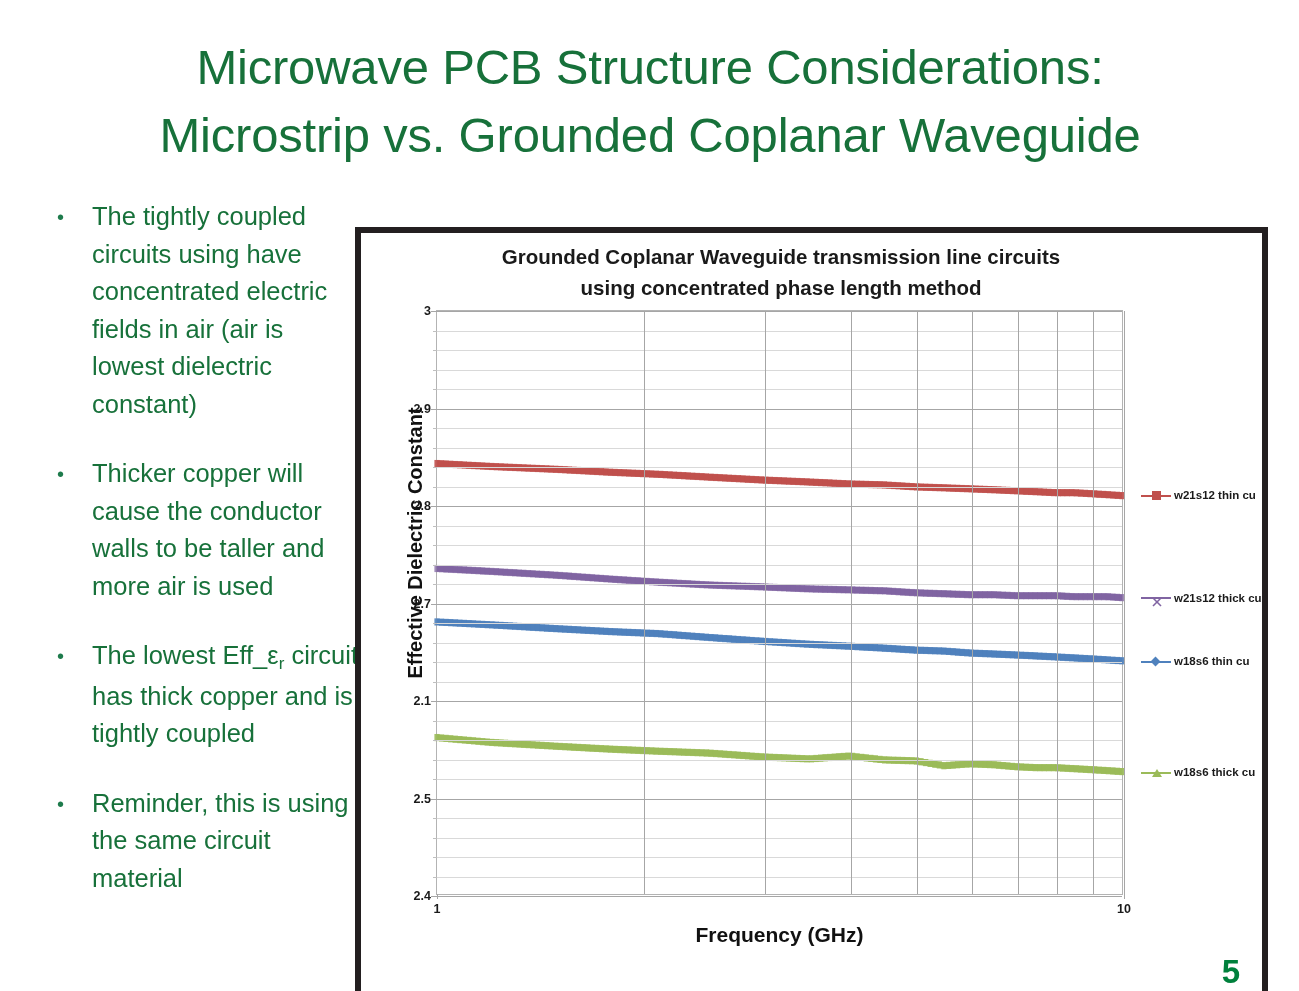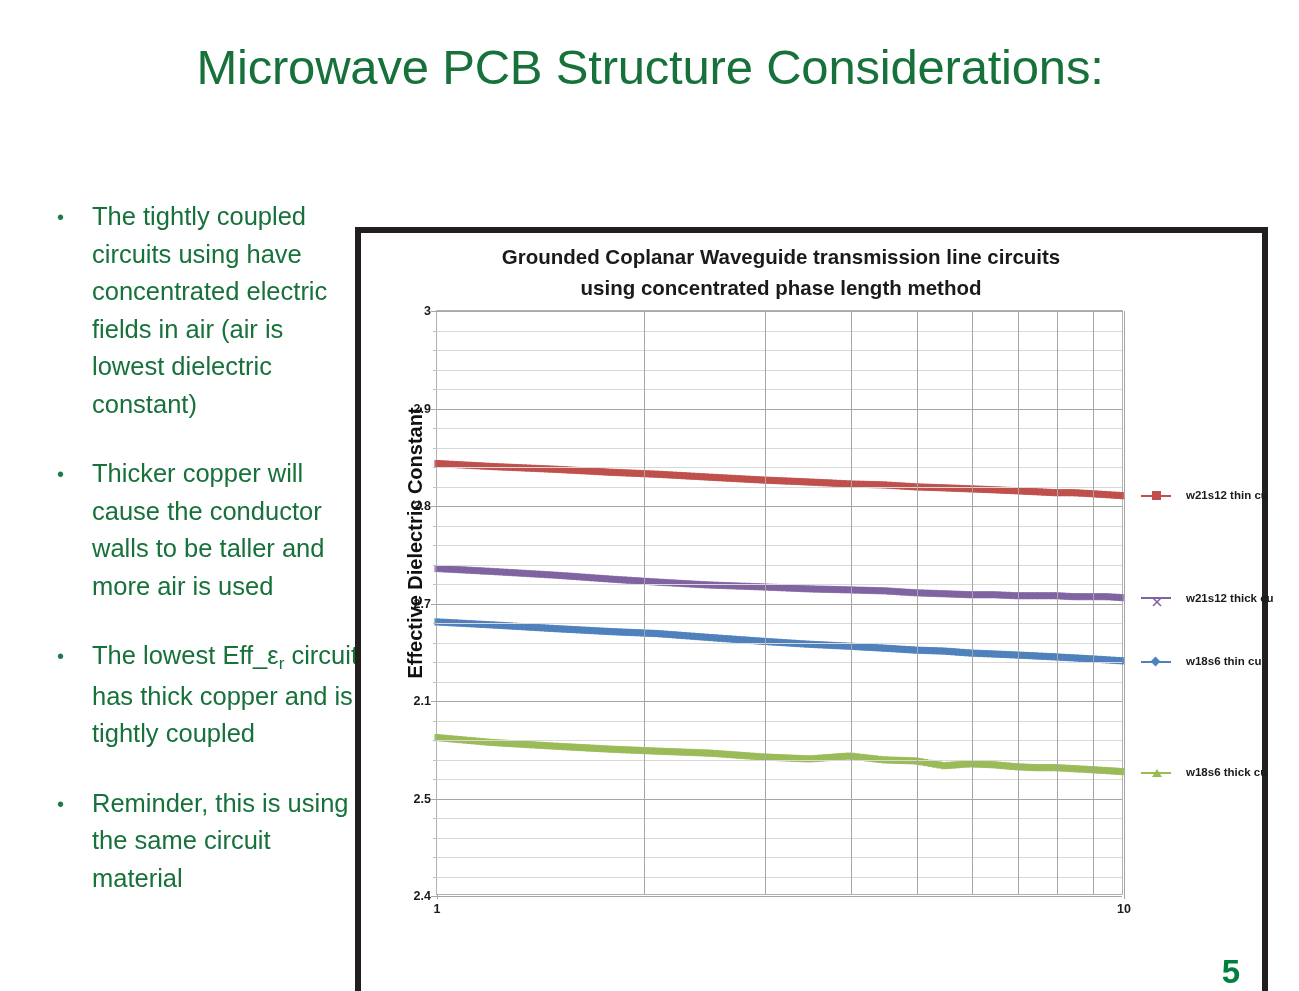--- a/index.html
+++ b/index.html
@@ -179,40 +179,41 @@
     white-space: nowrap;
   }
   .legend-entry .swatch { position: relative; width: 30px; height: 11px; flex: 0 0 30px; }
   .legend-entry .swatch .ln {
     position: absolute; left: 0; right: 0; top: 5px; height: 2px;
   }
   .legend-entry .swatch .mk {
     position: absolute; left: 11px; top: 1px; width: 9px; height: 9px;
   }
   .legend-entry .lbl {
-    margin-left: 15px;
+    margin-left: 3px;
     color: #1a1a1a;
     font-size: 11.5px;
   }
 
   
   #page-number {
     position: absolute;
     right: 22px; bottom: 12px;
     color: #00803C;
     font-size: 33px;
   }
 </style>
 </head>
 <body>
 
 <div id="slide">
 
   <div id="slide-title">
     <span class="tline">Microwave PCB Structure Considerations:</span>
+    <span class="tline">Microstrip vs. Grounded Coplanar Waveguide</span>
   </div>
 
   <div id="bullets">
     <div class="bullet">
       <span class="bullet-dot">•</span>
       <span class="bullet-text">The tightly coupled circuits using have concentrated electric fields in air (air is lowest dielectric constant)</span>
     </div>
     <div class="bullet">
       <span class="bullet-dot">•</span>
       <span class="bullet-text">Thicker copper will cause the conductor walls to be taller and more air is used</span>
@@ -934,20 +935,21 @@
           <div class="grid-v" style="left: 580.582px;"></div>
           <div class="grid-v" style="left: 620.423px;"></div>
           <div class="grid-v" style="left: 655.565px;"></div>
           <div class="grid-v" style="left: 687px;"></div>
           <div class="x-tick" style="left: 0px;"></div>
           <div class="x-label" style="left: 0px;">1</div>
           <div class="x-tick" style="left: 687px;"></div>
           <div class="x-label" style="left: 687px;">10</div>
         </div>
 
+      <div id="x-axis-title">Frequency (GHz)</div>
 
       <div id="legend">
           <div class="legend-entry" style="top: 256.25px; left: 0px;">
             <span class="swatch">
               <span class="ln" style="background: rgb(192, 80, 77);"></span>
               <span class="mk" style="background: rgb(192, 80, 77);"></span>
             </span>
             <span class="lbl">w21s12 thin cu</span>
           </div>
           <div class="legend-entry" style="top: 358.625px; left: 0px;">

